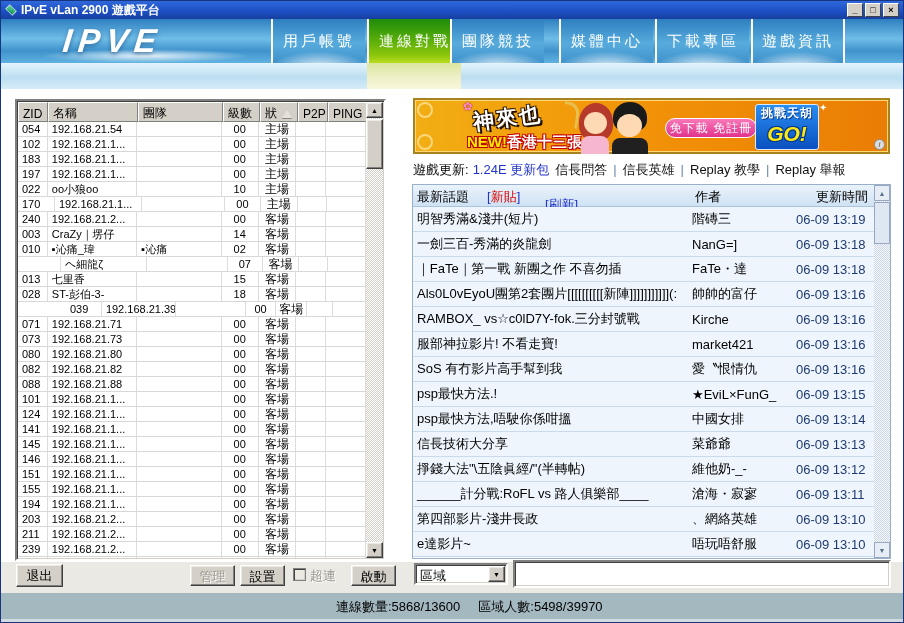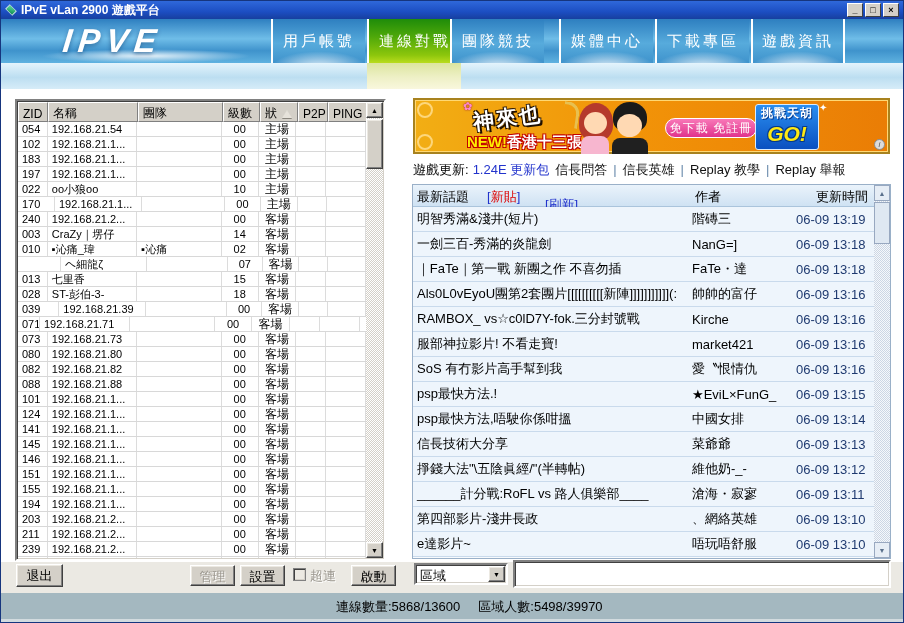--- a/index.html
+++ b/index.html
@@ -297,30 +297,30 @@
         <div class="lv-row">
           <div class="lv-cell" style="width: 30px;">028</div>
           <div class="lv-cell" style="width: 90px;">ST-彭伯-3-</div>
           <div class="lv-cell" style="width: 85px;"></div>
           <div class="lv-cell center" style="width: 37px;">18</div>
           <div class="lv-cell center cjk" style="width: 38px;">客場</div>
           <div class="lv-cell" style="width: 30px;"></div>
           <div class="lv-cell" style="width: 40px;"></div>
         </div>
         <div class="lv-row">
-          <div class="lv-cell" style="width: 43px;">039</div>
+          <div class="lv-cell" style="width: 43px; margin-left: 48px;">039</div>
           <div class="lv-cell" style="width: 90px;">192.168.21.39</div>
           <div class="lv-cell" style="width: 85px;"></div>
           <div class="lv-cell center" style="width: 37px;">00</div>
           <div class="lv-cell center cjk" style="width: 38px;">客場</div>
           <div class="lv-cell" style="width: 30px;"></div>
           <div class="lv-cell" style="width: 40px;"></div>
         </div>
         <div class="lv-row">
-          <div class="lv-cell" style="width: 22px;">071</div>
+          <div class="lv-cell" style="width: 30px;">071</div>
           <div class="lv-cell" style="width: 90px;">192.168.21.71</div>
           <div class="lv-cell" style="width: 85px;"></div>
           <div class="lv-cell center" style="width: 37px;">00</div>
           <div class="lv-cell center cjk" style="width: 38px;">客場</div>
           <div class="lv-cell" style="width: 30px;"></div>
           <div class="lv-cell" style="width: 40px;"></div>
         </div>
         <div class="lv-row">
           <div class="lv-cell" style="width: 30px;">073</div>
           <div class="lv-cell" style="width: 90px;">192.168.21.73</div>

